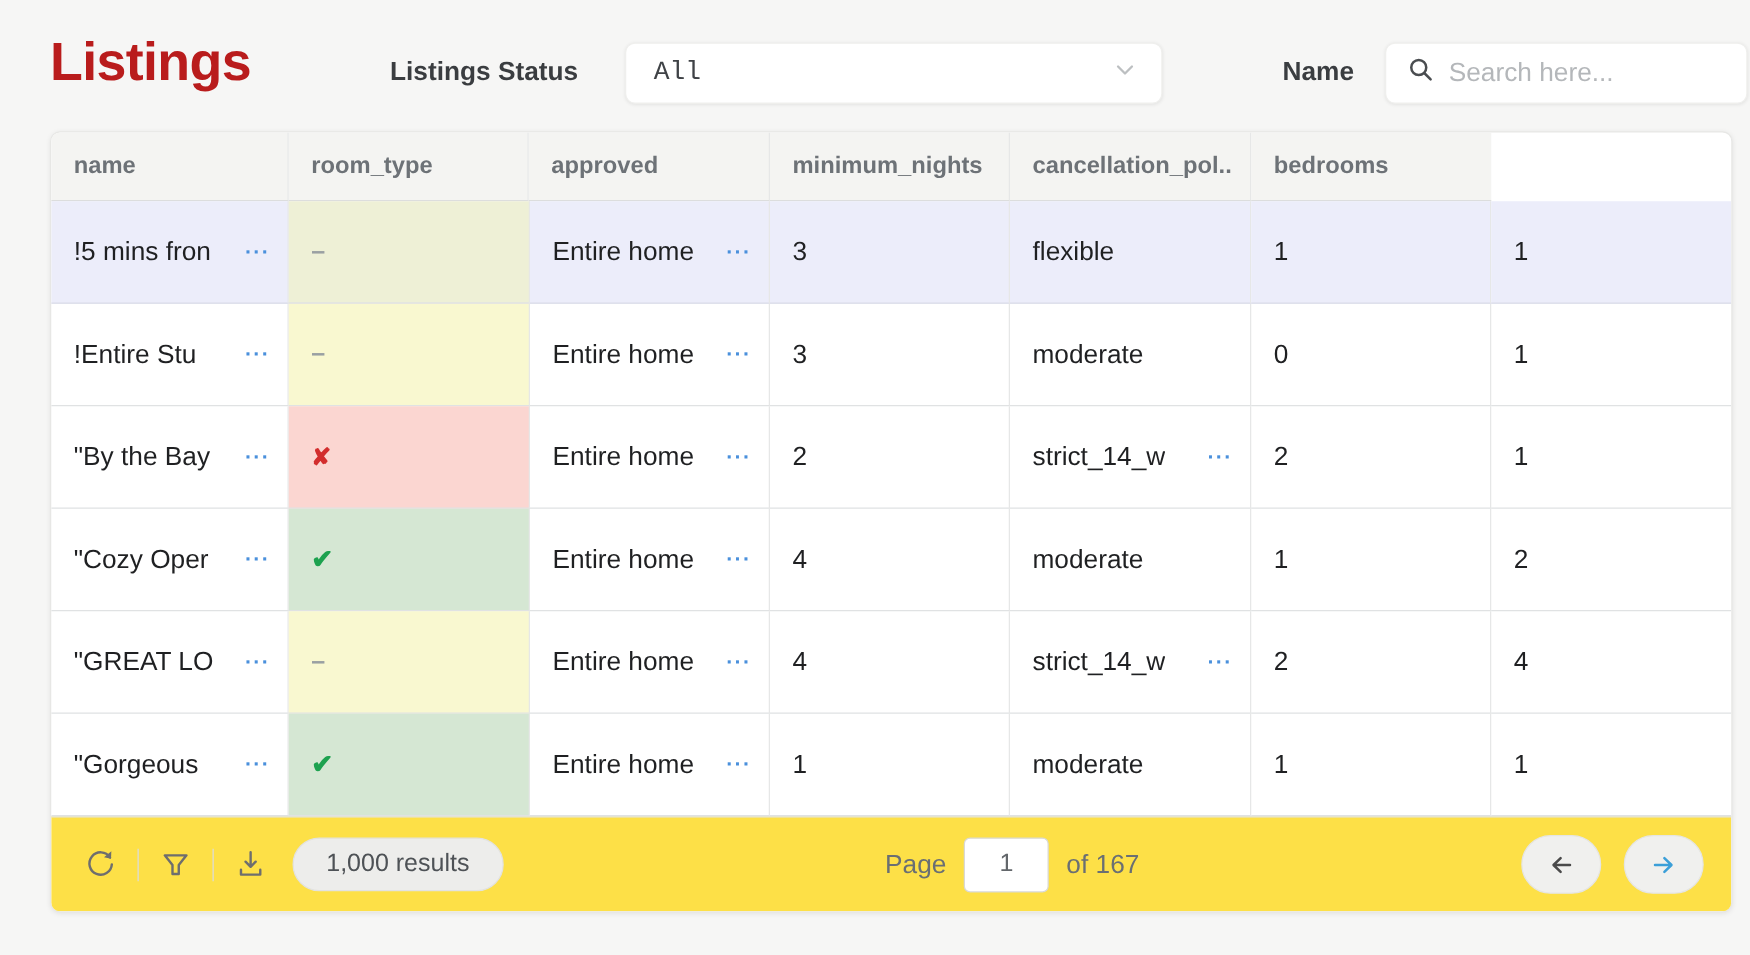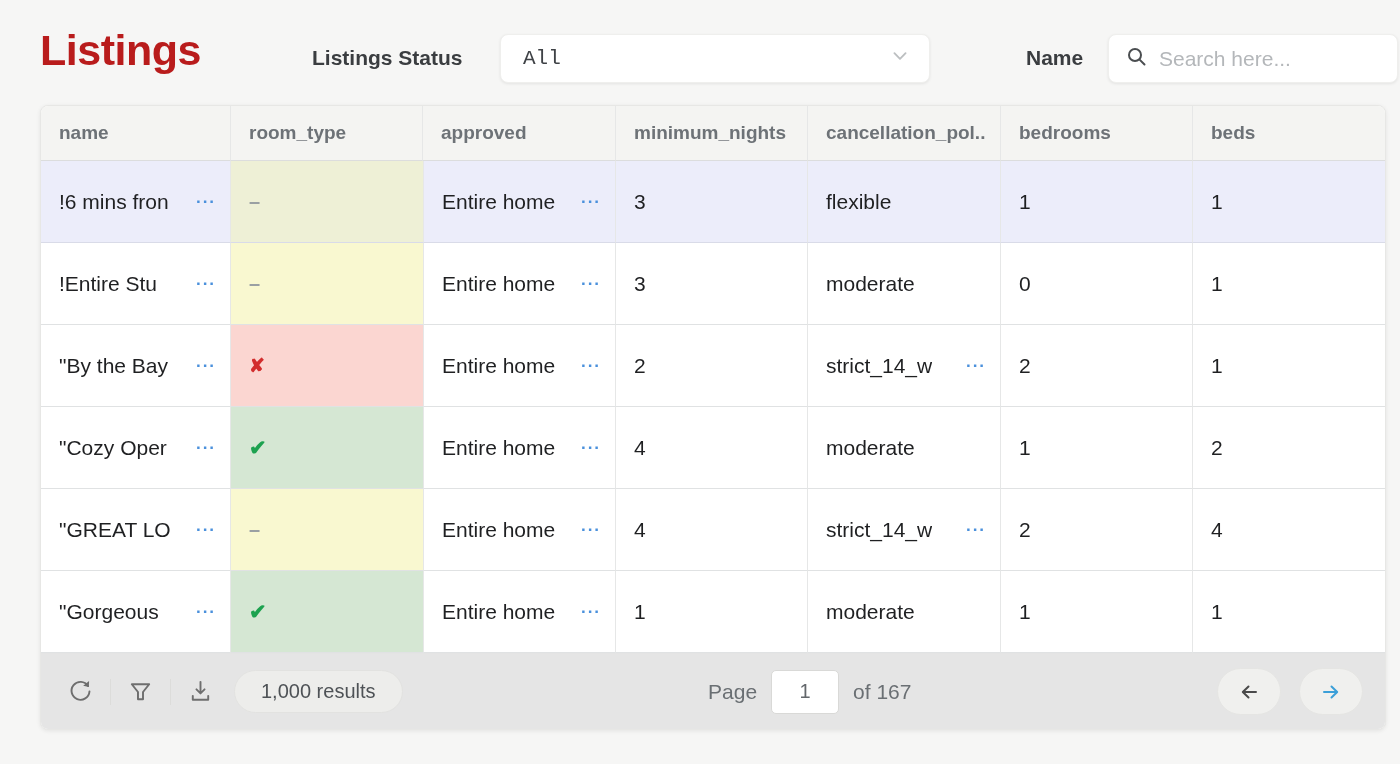--- a/index.html
+++ b/index.html
@@ -86,21 +86,21 @@
   .mark-none { color:#9aa0a3; font-weight:700; font-size:20px; }
   .mark-yes  { color:#1da24f; font-weight:700; font-size:21px; }
   .mark-no   { color:#d22d2d; font-weight:700; font-size:19px; }
 
   
   .row-selected .cell { background:#ecedfa; border-bottom-color:#d9dbe8; }
   .row-selected .cell.ap-none { background:#eef0d6; }
 
   
   .tfoot {
-    height:76px; background:#e5e5e5;
+    height:76px; background:#fde047;
     border-top:1px solid #e4e4e4;
     display:flex; align-items:center; padding:0 22px;
   }
   .icon-btn { display:flex; align-items:center; justify-content:center; cursor:pointer; padding:4px; }
   .v-div { width:1px; height:26px; background:#dcdcda; margin:0 12px; }
   .results-pill {
     margin-left:16px; height:43px; display:flex; align-items:center;
     background:#ededeb; border:1px solid #e2e2e0; border-radius:22px;
     padding:0 26px; font-size:20px; color:#4e5256; cursor:default;
   }
@@ -161,30 +161,27 @@
       </div>
     <div class="cell c4">
         <span class="txt">minimum_nights</span>
       </div>
     <div class="cell c5">
         <span class="txt">cancellation_pol...</span>
       </div>
     <div class="cell c6">
         <span class="txt">bedrooms</span>
       </div>
-    <div class="cell c7">
-        <span class="txt">beds</span>
-      </div>
   </div>
 
   <div class="tbody">
 
     <div class="trow row-selected">
       <div class="cell c1">
-          <span class="txt">!6 mins fron</span>
+          <span class="txt">!5 mins fron</span>
           <span class="grow"></span>
           <span class="ellipsis-btn">···</span>
         </div>
       <div class="cell c2 ap-none">
           <span class="mark-none">–</span>
         </div>
       <div class="cell c3">
           <span class="txt">Entire home</span>
           <span class="grow"></span>
           <span class="ellipsis-btn">···</span>

